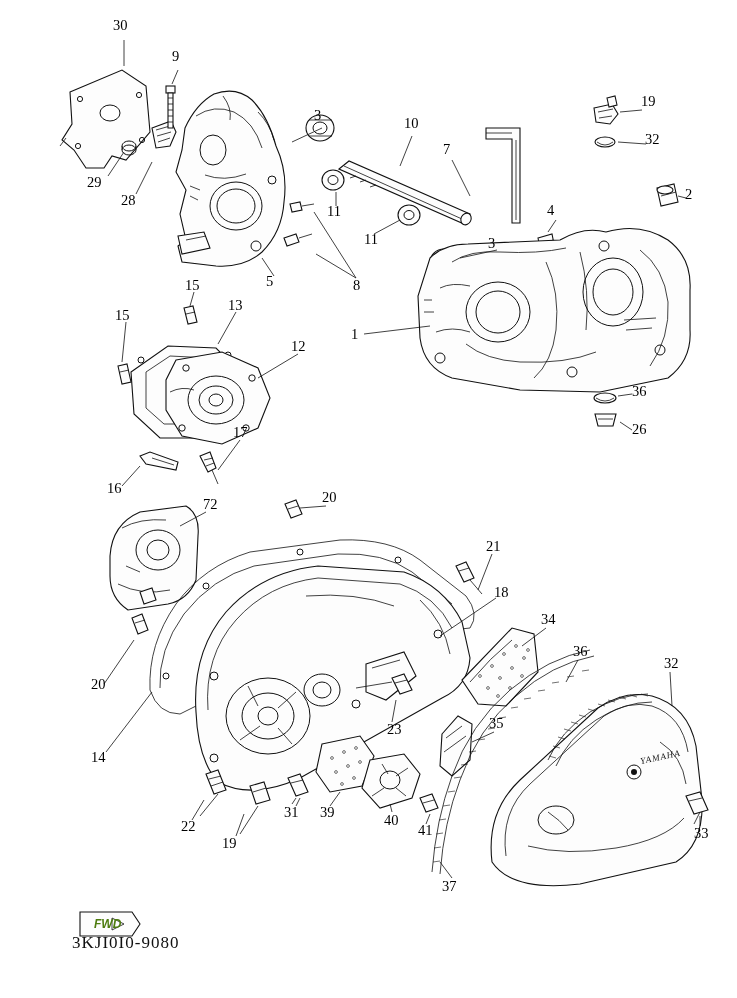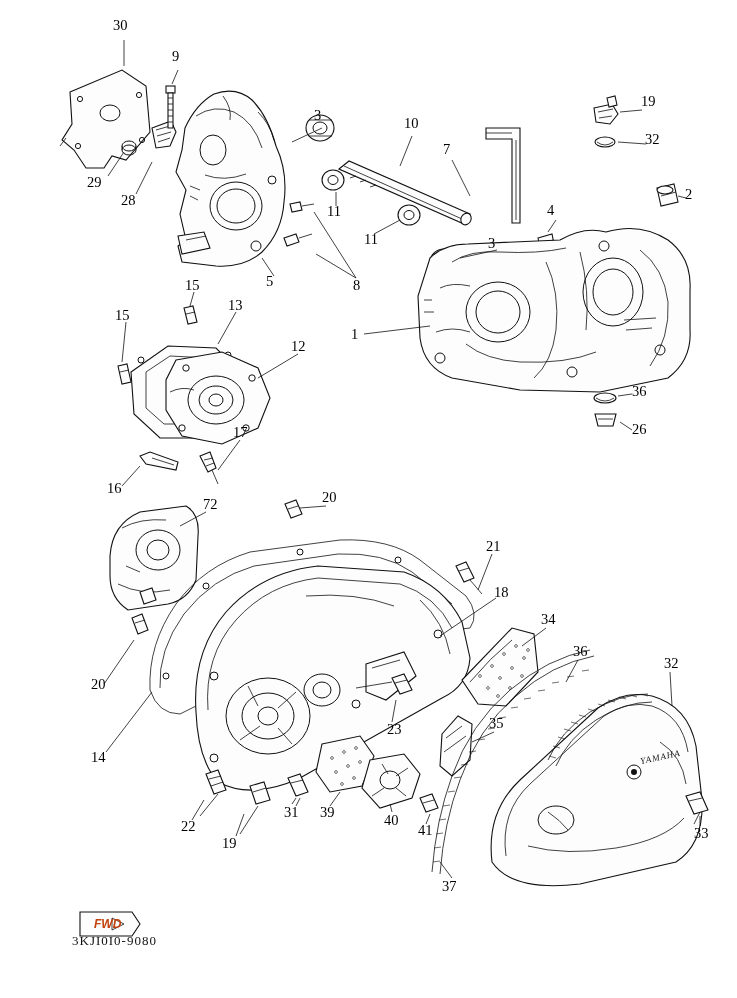--- a/index.html
+++ b/index.html
@@ -2,24 +2,24 @@
 <html><head>
 <meta charset="utf-8">
 <style>
   html,body{margin:0;padding:0;background:#ffffff;}
   body{width:737px;height:998px;position:relative;overflow:hidden;
        font-family:"Liberation Serif", serif;color:#000;}
   #sheet{position:absolute;inset:0;}
   .lbl{position:absolute;font-family:"Liberation Serif", serif;font-size:14px;
        font-weight:400;letter-spacing:0px;line-height:1;color:#000000;}
   .partnum{font-size:14.5px;}
-  .code{position:absolute;font-family:"Liberation Serif", serif;font-size:13px;
+  .code{position:absolute;font-family:"Liberation Serif", serif;font-size:17px;
         letter-spacing:1px;color:#111;}
   .fwd{position:absolute;font-family:"Liberation Sans", sans-serif;font-size:12px;
-       font-weight:700;font-style:italic;color:#c2410c;}
+       font-weight:700;font-style:italic;color:#4d7c0f;}
   svg{position:absolute;left:0;top:0;}
   .thin{stroke:#111;stroke-width:0.8;fill:none;}
   .part{stroke:#111;stroke-width:1.1;fill:#fdfdfd;}
   .hatch{stroke:#111;stroke-width:0.6;fill:none;}
   .dot{fill:#111;}
   .nofill{fill:none;stroke:#111;stroke-width:1;}
 </style>
 </head>
 <body>
 

